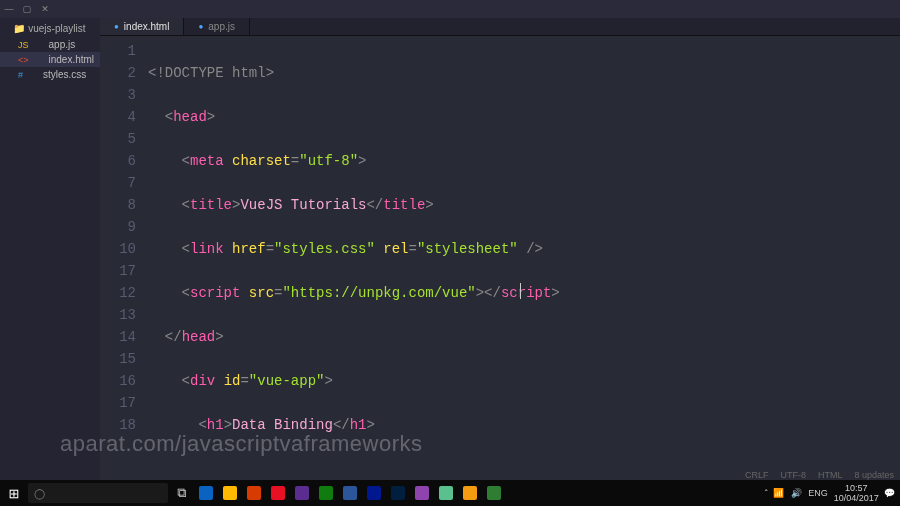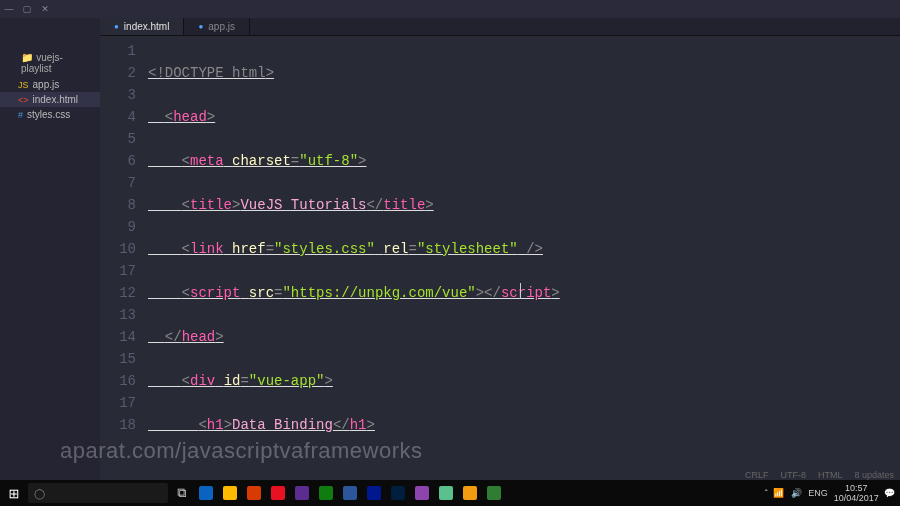--- a/index.html
+++ b/index.html
@@ -33,24 +33,24 @@
     display:flex;
     height:calc(506px - 18px - 26px);
   }
   .sidebar {
     width:100px;
     background:#242433;
     color:#bbb;
     font-size:10px;
     padding-top:2px;
   }
-  .sidebar .project { padding:3px 21px; color:#aaa;margin-top:29px; }
+  .sidebar .project { padding:3px 13px; color:#aaa; }
   .sidebar .tree-item {
     padding:2px 6px 2px 18px;
-    display:flex; align-items:center; gap:4px;
+    display:flex; align-items:center; gap:20px;
     color:#bbb;
   }
   .sidebar .tree-item.active { background:#323248; }
   .tree-icon { font-size:9px; color:#e6b422; }
 
   
   .editor {
     flex:1;
     display:flex;
     flex-direction:column;
@@ -87,40 +87,40 @@
     color:#5a5a70;
     padding-right:12px;
     user-select:none;
   }
   .gutter div { height:22px; }
   .code {
     flex:1;
     color:#ddd;
     white-space:pre;
   }
-  .code div { height:22px;text-decoration:underline; }
+  .code div { height:22px; }
 
   
   .pun  { color:#888; }        
   .tag  { color:#ff5faf; }     
-  .attr { color:#fef9c3; }     
+  .attr { color:#fde047; }     
   .val  { color:#a6e22e; }     
   .txt  { color:#f9a8d4; }     
   .doct { color:#888; }
 
   .cursor {
     position:absolute;
     width:1px; height:16px;
     background:#ccc;
   }
 
   .watermark {
     position:absolute;
     left:60px;
-    bottom:42px;
+    bottom:49px;
     font-family:Arial,sans-serif;
     font-size:22px;
     color:rgba(255,255,255,0.28);
     letter-spacing:0.5px;
     pointer-events:none;
   }
 
   
   .statusbar {
     position:absolute;

